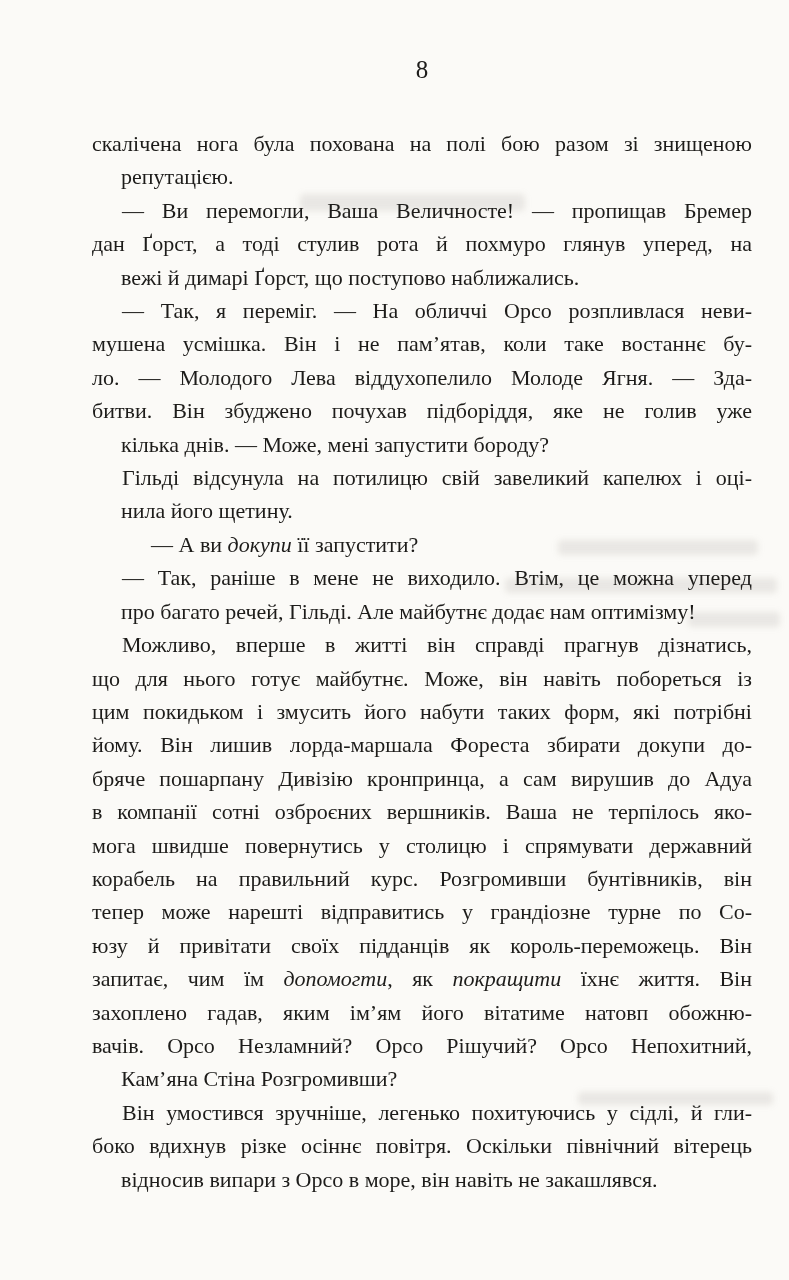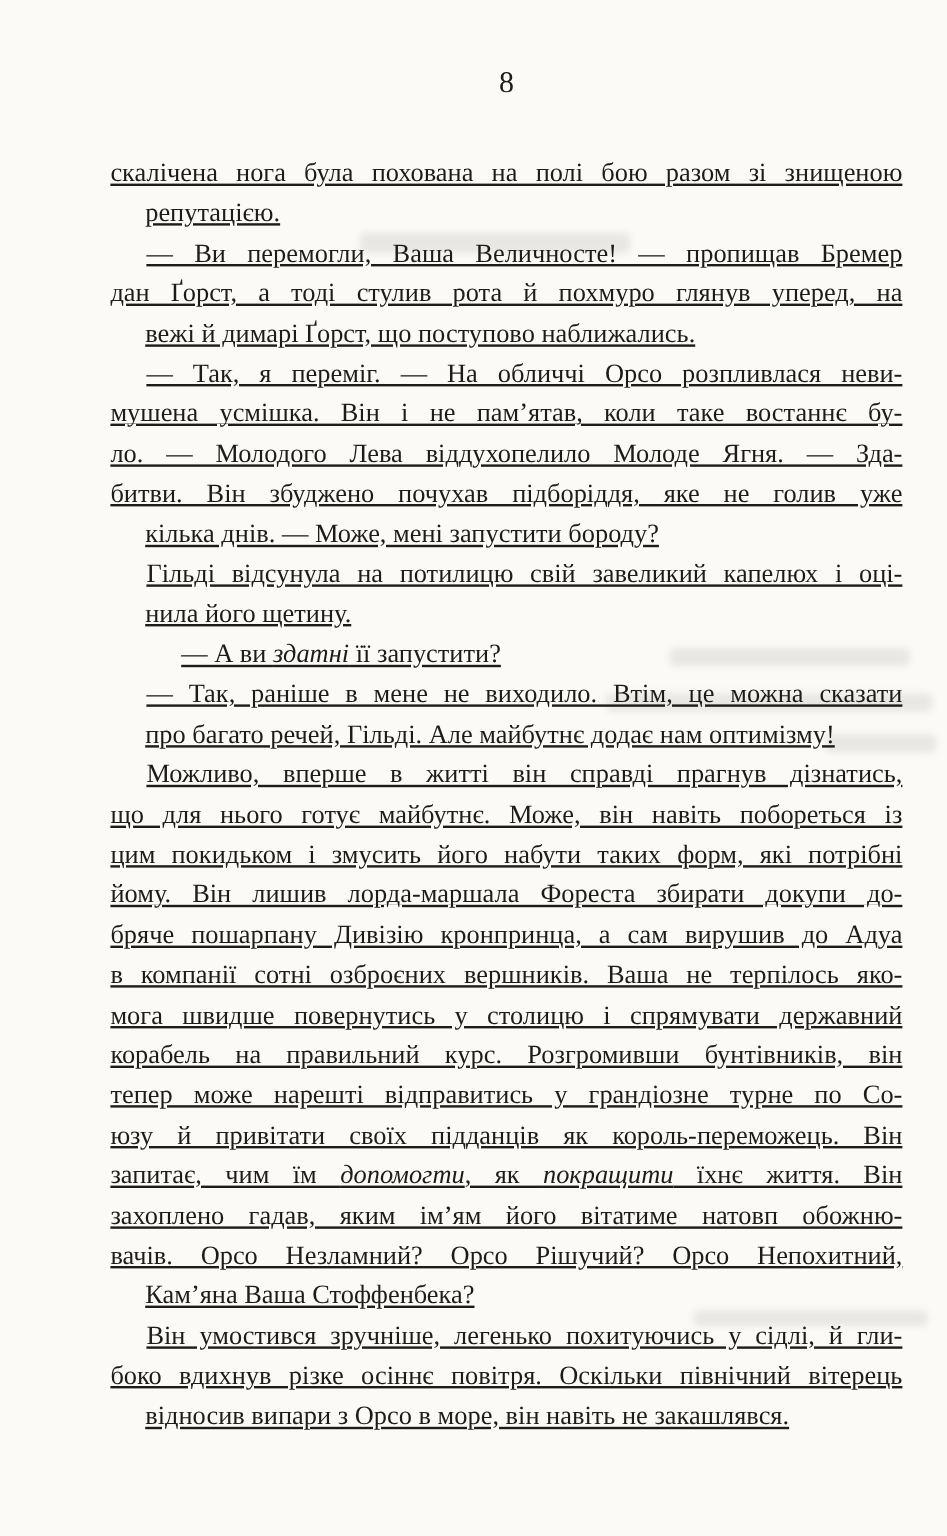--- a/index.html
+++ b/index.html
@@ -34,21 +34,20 @@
     left: 92px;
     width: 660px;
     font-size: 22px;
     line-height: 33.4px;
   }
   .paragraph { margin: 0; }
   .line {
     text-align: justify;
     text-align-last: justify;
     min-height: 33.4px;
-    text-decoration: underline;
   }
   .line.last { text-align-last: left; margin-left: 29px; }
   .line.indent { text-indent: 30px; }
   .line i { font-style: italic; }
   
   .ghost {
     position: absolute;
     background: rgba(125, 122, 112, 0.14);
     filter: blur(3px);
     border-radius: 4px;
@@ -87,41 +86,41 @@
         <div class="line">мушена усмішка. Він і не пам’ятав, коли таке востаннє бу-</div>
         <div class="line">ло. — Молодого Лева віддухопелило Молоде Ягня. — Зда-</div>
         <div class="line">битви. Він збуджено почухав підборіддя, яке не голив уже</div>
         <div class="line last">кілька днів. — Може, мені запустити бороду?</div>
       </div>
       <div class="paragraph">
         <div class="line indent">Гільді відсунула на потилицю свій завеликий капелюх і оці-</div>
         <div class="line last">нила його щетину.</div>
       </div>
       <div class="paragraph">
-        <div class="line indent last">— А ви <i>здатні</i> її запустити?</div>
+        <div class="line indent last">— А ви <i>докупи</i> її запустити?</div>
       </div>
       <div class="paragraph">
-        <div class="line indent">— Так, раніше в мене не виходило. Втім, це можна сказати</div>
+        <div class="line indent">— Так, раніше в мене не виходило. Втім, це можна уперед</div>
         <div class="line last">про багато речей, Гільді. Але майбутнє додає нам оптимізму!</div>
       </div>
       <div class="paragraph">
         <div class="line indent">Можливо, вперше в житті він справді прагнув дізнатись,</div>
         <div class="line">що для нього готує майбутнє. Може, він навіть побореться із</div>
         <div class="line">цим покидьком і змусить його набути таких форм, які потрібні</div>
         <div class="line">йому. Він лишив лорда-маршала Фореста збирати докупи до-</div>
         <div class="line">бряче пошарпану Дивізію кронпринца, а сам вирушив до Адуа</div>
         <div class="line">в компанії сотні озброєних вершників. Ваша не терпілось яко-</div>
         <div class="line">мога швидше повернутись у столицю і спрямувати державний</div>
         <div class="line">корабель на правильний курс. Розгромивши бунтівників, він</div>
         <div class="line">тепер може нарешті відправитись у грандіозне турне по Со-</div>
         <div class="line">юзу й привітати своїх підданців як король-переможець. Він</div>
         <div class="line">запитає, чим їм <i>допомогти</i>, як <i>покращити</i> їхнє життя. Він</div>
         <div class="line">захоплено гадав, яким ім’ям його вітатиме натовп обожню-</div>
         <div class="line">вачів. Орсо Незламний? Орсо Рішучий? Орсо Непохитний,</div>
-        <div class="line last">Кам’яна Ваша Стоффенбека?</div>
+        <div class="line last">Кам’яна Стіна Розгромивши?</div>
       </div>
       <div class="paragraph">
         <div class="line indent">Він умостився зручніше, легенько похитуючись у сідлі, й гли-</div>
         <div class="line">боко вдихнув різке осіннє повітря. Оскільки північний вітерець</div>
         <div class="line last">відносив випари з Орсо в море, він навіть не закашлявся.</div>
       </div>
     </div>
 </div>
 
 </body></html>

